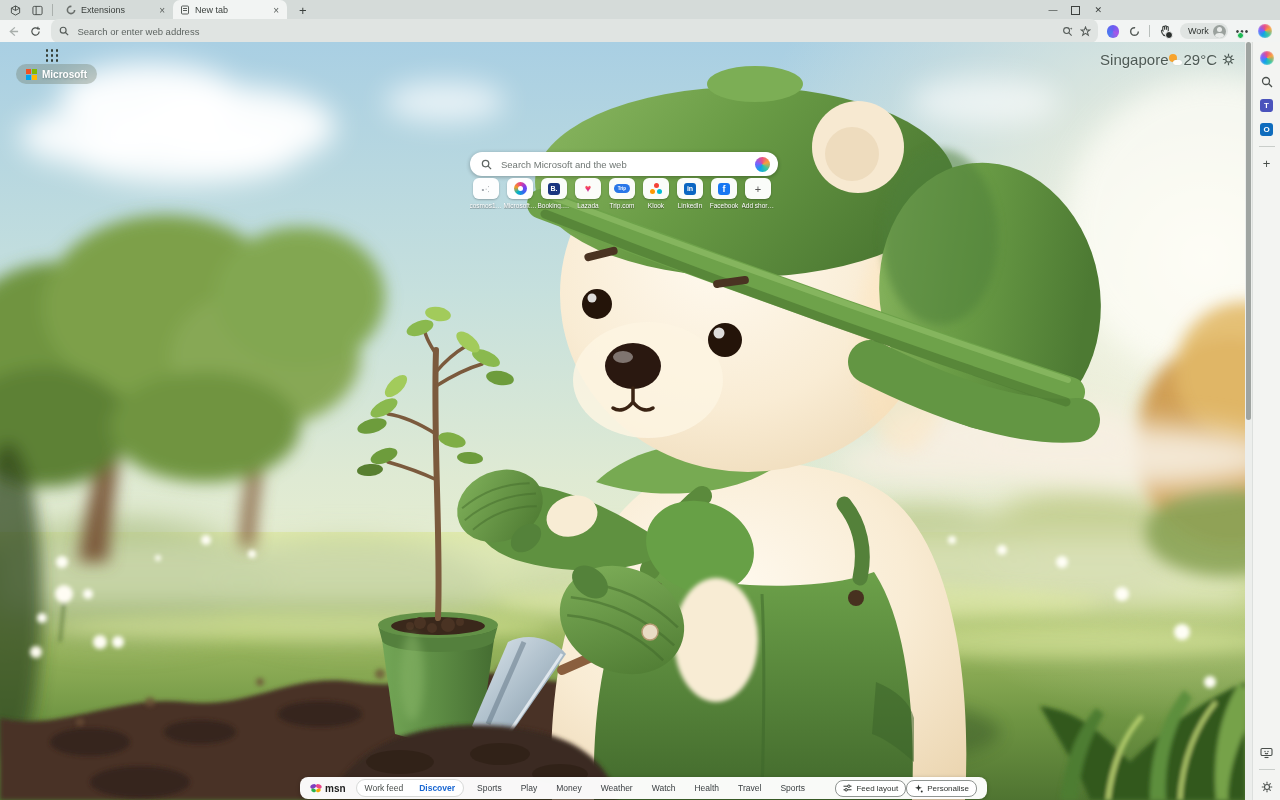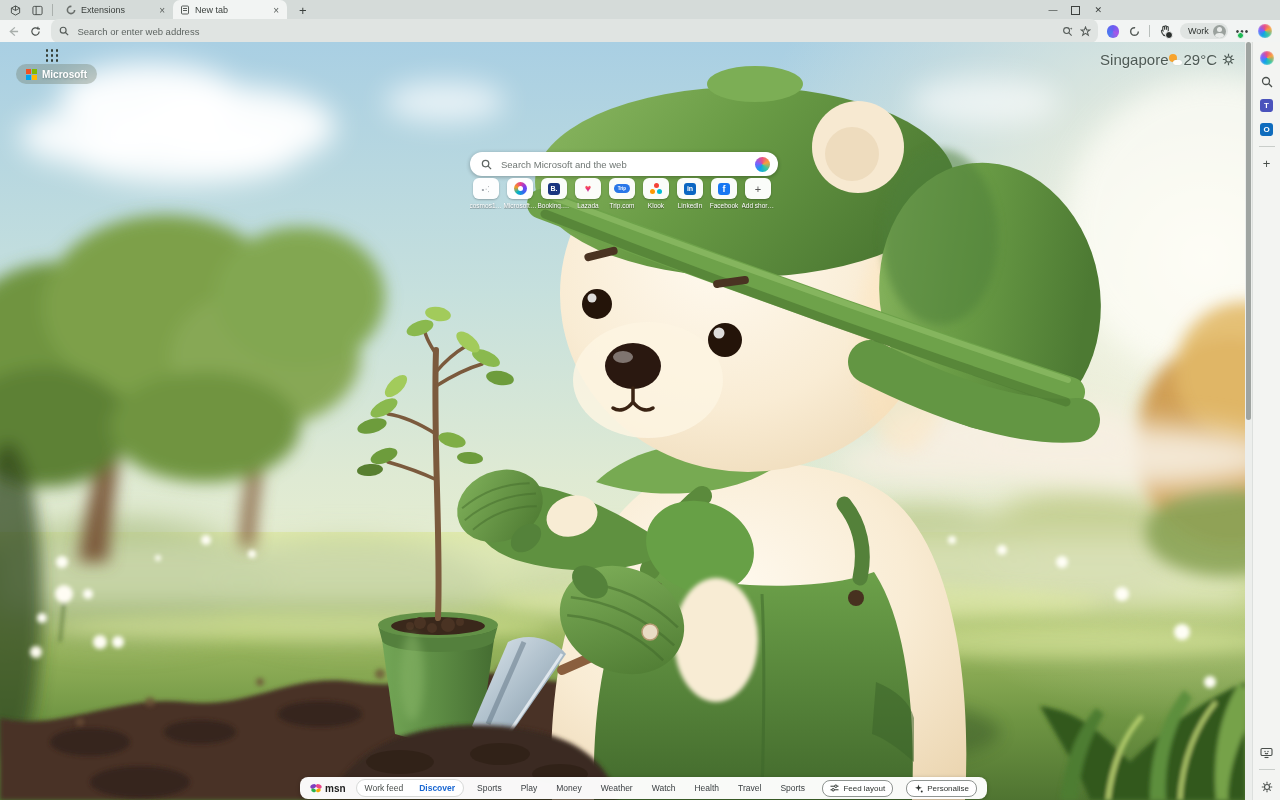--- a/index.html
+++ b/index.html
@@ -93,21 +93,21 @@
   
   .bottombar{position:absolute;left:300px;top:735px;width:687px;height:22px;background:rgba(255,255,255,.97);border-radius:8px;box-shadow:0 1px 4px rgba(0,0,0,.25);display:flex;align-items:center;padding:0 10px;box-sizing:border-box;}
   .msn{display:flex;align-items:center;gap:3px;}
   .msn b{font-size:10px;color:#1d1d1d;}
   .feedtoggle{display:flex;align-items:center;height:16px;border:1px solid #d8dad8;border-radius:9px;margin-left:10px;background:#fff;}
   .feedtoggle .ft{font-size:8.5px;padding:0 8px;color:#474c49;}
   .feedtoggle .ft.active{color:#1967d2;font-weight:bold;}
   .blinks{display:flex;align-items:center;gap:19px;margin-left:13px;}
   .blinks a{font-size:8.5px;color:#3c4043;text-decoration:none;white-space:nowrap;}
   .bb-spacer{flex:1;}
-  .bb-btn{display:flex;align-items:center;gap:4px;height:15px;border:1px solid #8f9491;border-radius:8px;padding:0 7px;font-size:8px;color:#2f3431;background:#fff;margin-left:13px;}
+  .bb-btn{display:flex;align-items:center;gap:4px;height:15px;border:1px solid #8f9491;border-radius:8px;padding:0 7px;font-size:8px;color:#2f3431;background:#fff;margin-left:0;}
   .bb-btn svg{color:#2f3431;}
 </style>
 </head>
 <body>
 
 <div class="window">
 
   <div class="tabstrip">
     <span class="ts-ic">
       <svg width="11" height="11" viewBox="0 0 12 12" fill="none" stroke="currentColor">

